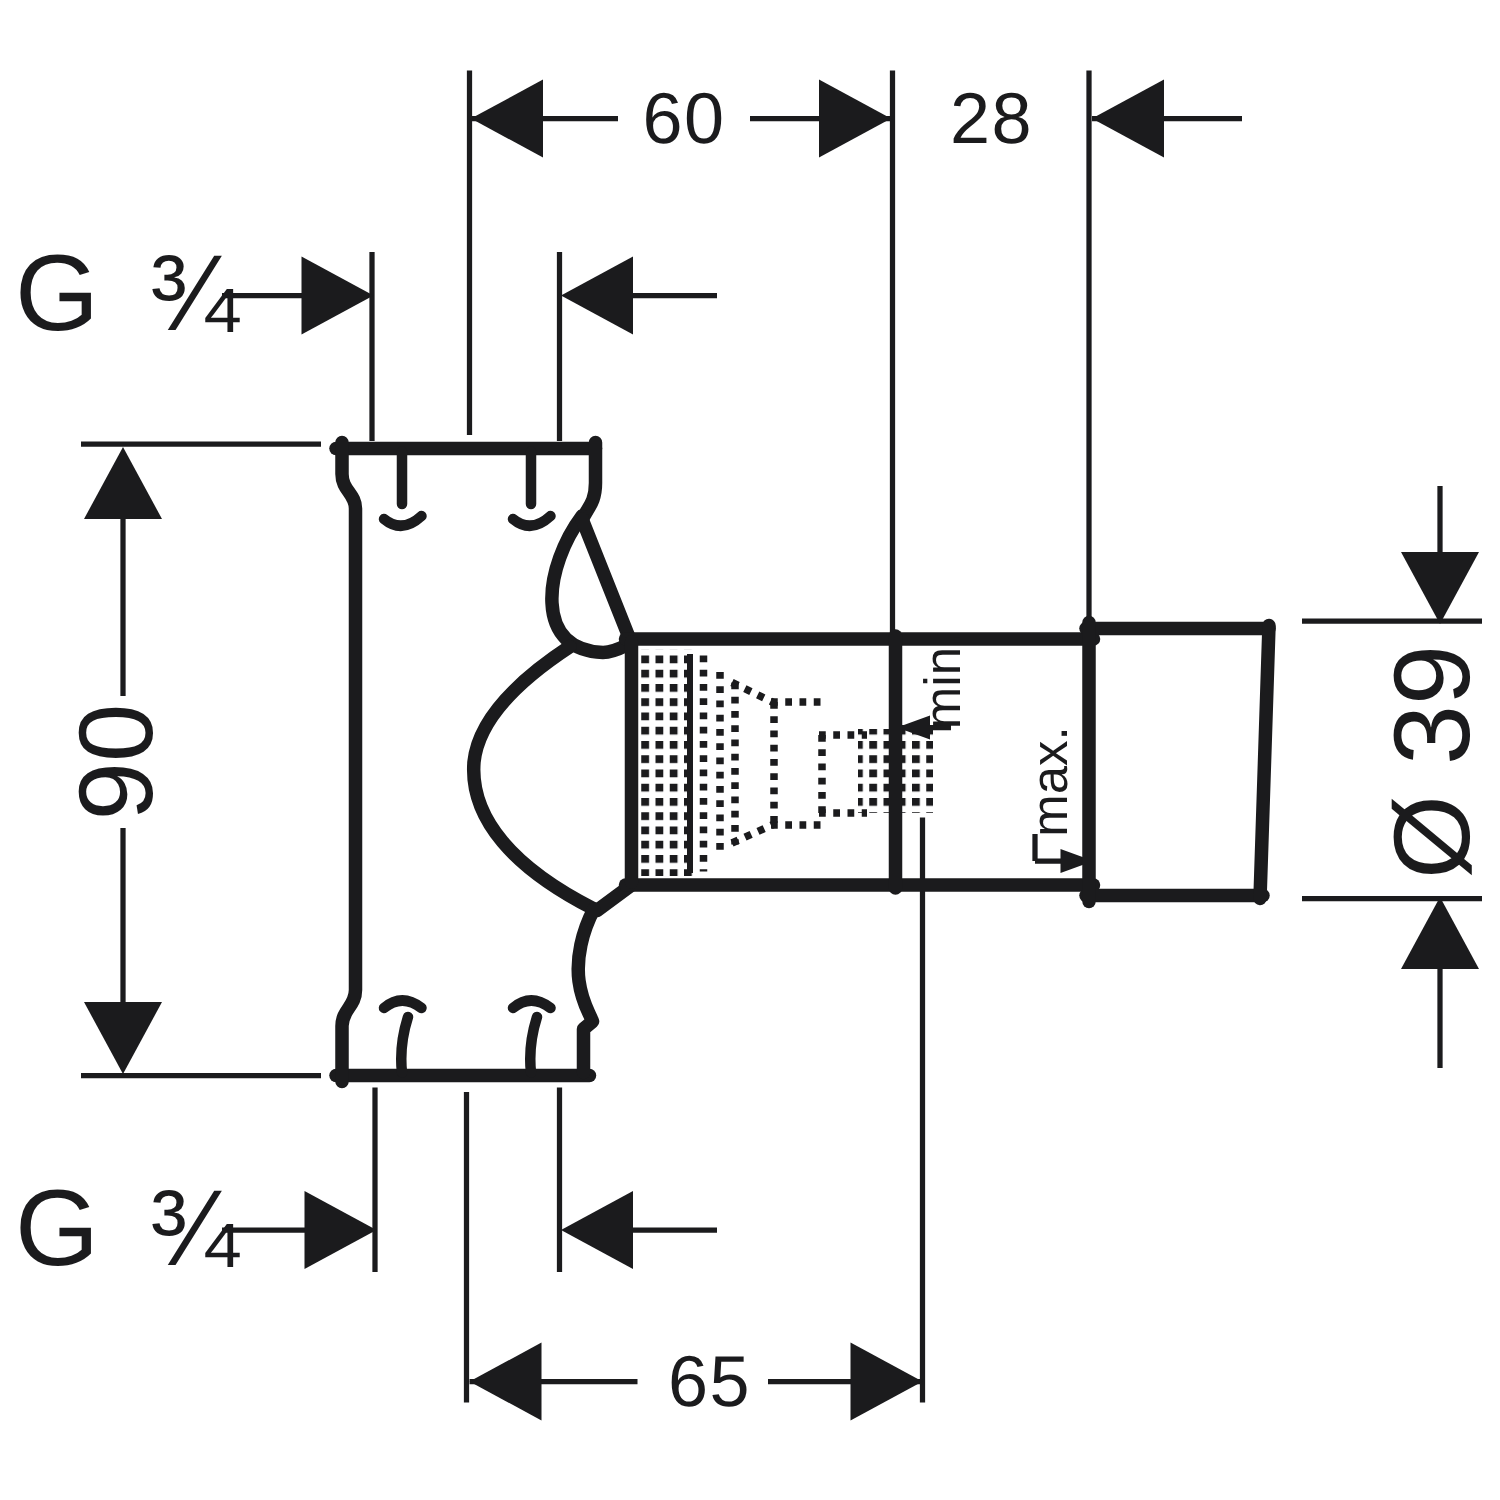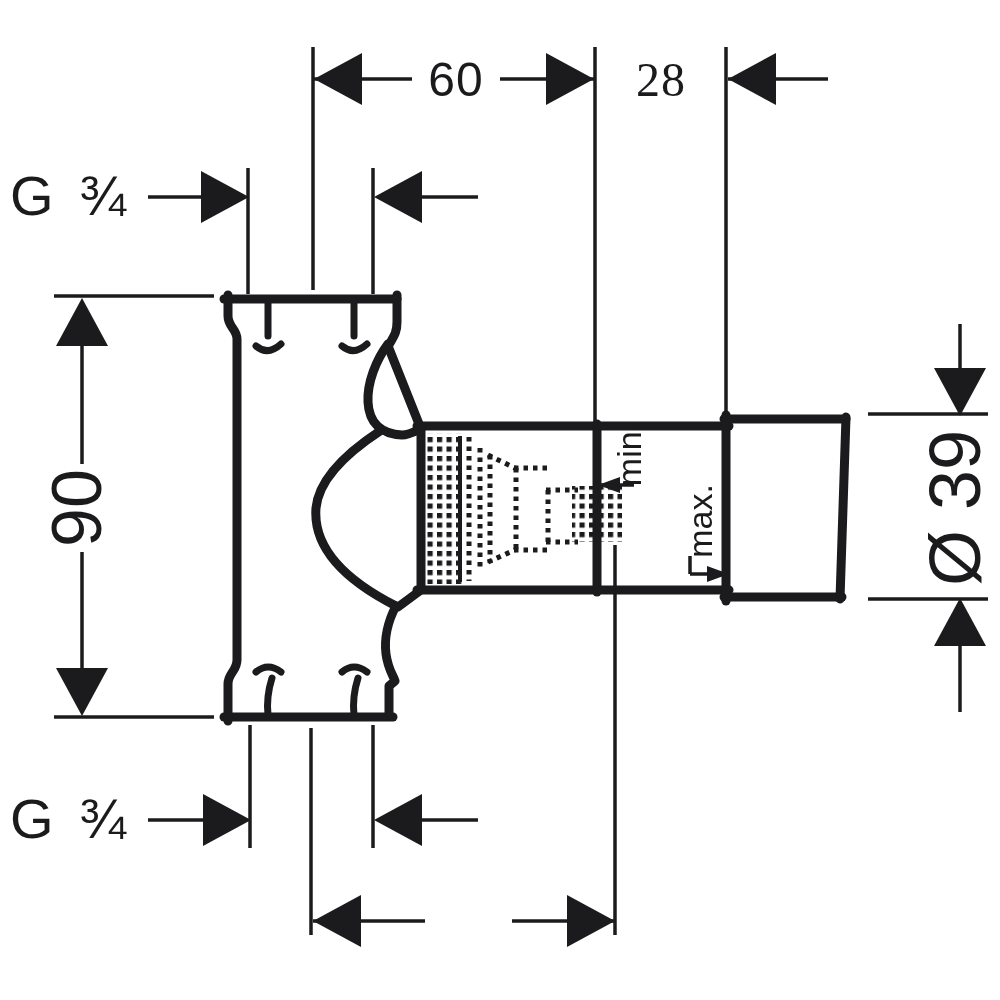--- a/index.html
+++ b/index.html
@@ -15,25 +15,25 @@
   .canvas svg { position:absolute; left:0; top:0; }
   .lbl {
     position:absolute;
     color: var(--ink);
     white-space: nowrap;
     font-family: "Liberation Sans", sans-serif;
     font-weight: 400;
     text-align: center;
   }
   .dim-num { font-size: 48px; letter-spacing: 1px; }
-  .thread  { font-size: 56px; text-align:center; word-spacing: 0.18em; }
+  .thread  { font-size: 72px; text-align:center; word-spacing: 0.18em; }
   .rot     { transform: rotate(-90deg); }
   .small-lbl { font-size: 34px; }
   .box-60  { left:386px; top:42px;  width:140px; height:76px; line-height:76px; }
-  .box-28  { left:591px; top:42px;  width:140px; height:76px; line-height:76px;font-family:Liberation Serif, serif; }
+  .box-28  { left:591px; top:42px;  width:140px; height:76px; line-height:76px; }
   .box-65  { left:403px; top:884px; width:140px; height:76px; line-height:76px; }
   .box-g34-top { left:10px; top:164px; height:64px; line-height:64px; }
   .box-g34-bot { left:10px; top:787px; height:64px; line-height:64px; }
   .box-90  { left:7px;   top:468px; width:140px; height:80px; line-height:80px; font-size:70px; }
   .box-o39 { left:855px; top:468px; width:200px; height:80px; line-height:80px; font-size:72px; }
   .box-min { left:589px; top:436px; width:80px;  height:36px; line-height:36px; }
   .box-max { left:655px; top:503px; width:90px;  height:36px; line-height:36px; }
 </style>
 </head>
 <body>
@@ -164,17 +164,18 @@
       <path d="M 256,672 Q 268,662 281,672"></path>
       <path d="M 358,678 Q 352,697 354,715"></path>
       <path d="M 342,672 Q 354,662 367,672"></path>
     </g>
   </svg>
 
   <div class="lbl dim-num box-60">60</div>
   <div class="lbl dim-num box-28">28</div>
   <div class="lbl thread box-g34-top">G ¾</div>
   <div class="lbl thread box-g34-bot">G ¾</div>
+  <div class="lbl dim-num box-65">65</div>
   <div class="lbl rot box-90">90</div>
   <div class="lbl rot box-o39">Ø 39</div>
   <div class="lbl rot small-lbl box-min">min.</div>
   <div class="lbl rot small-lbl box-max">max.</div>
 </div>
 
 </body></html>

